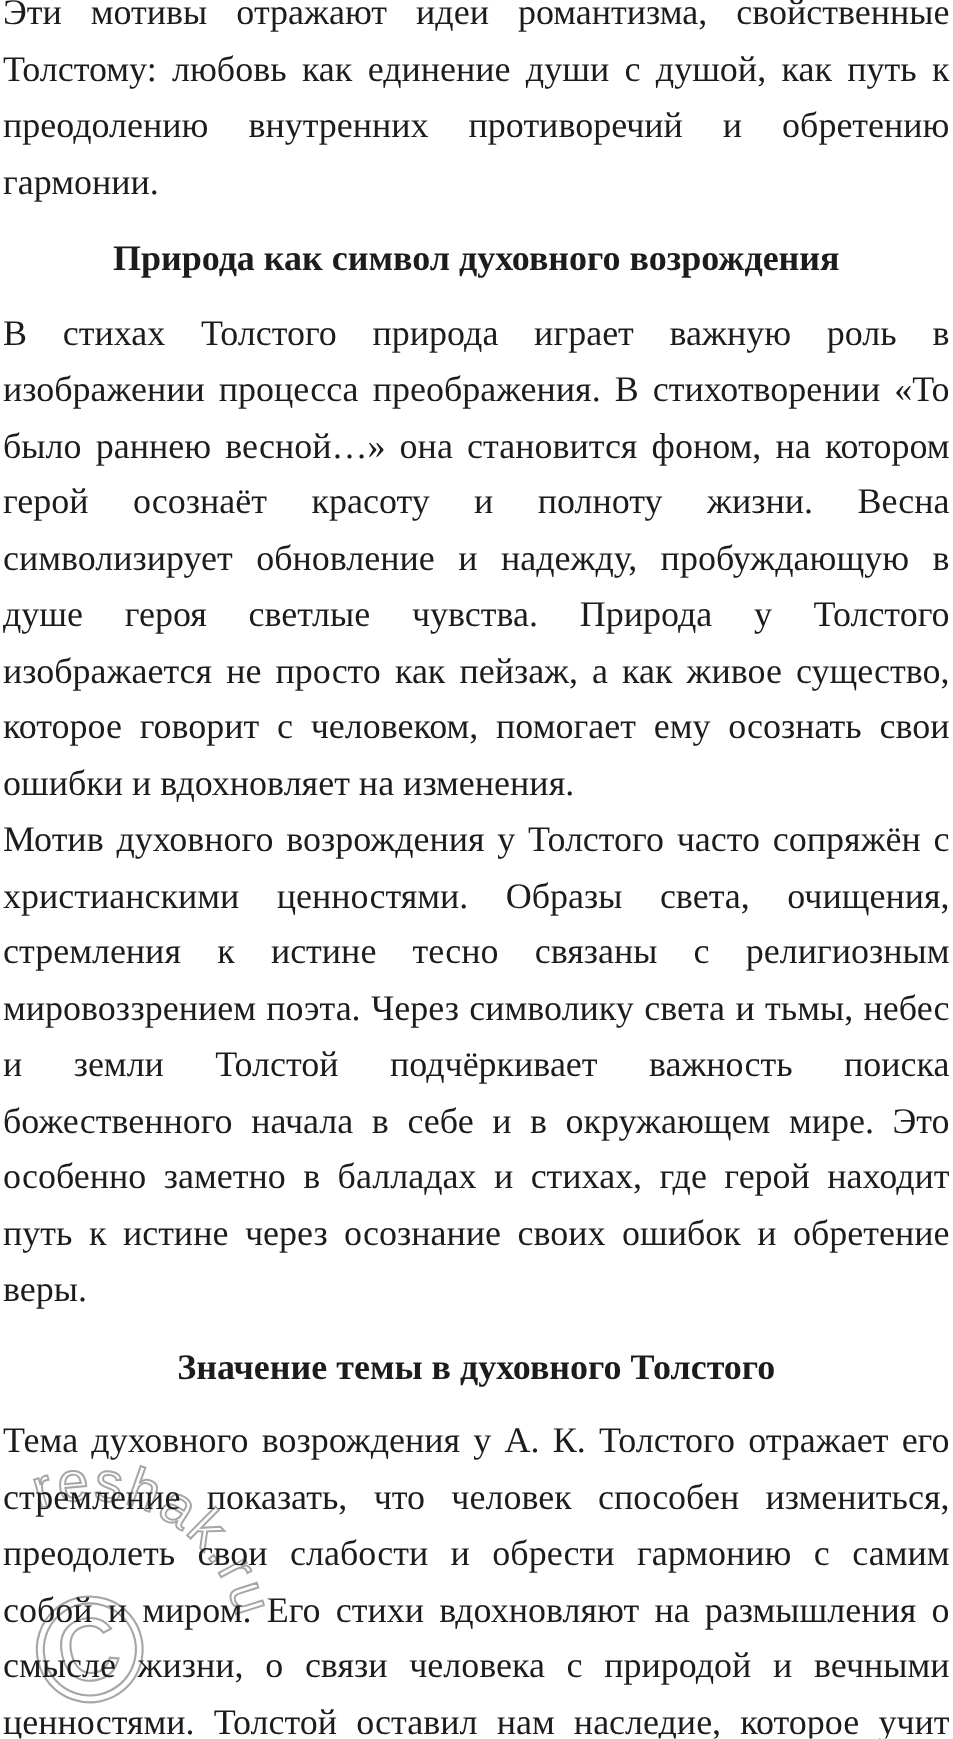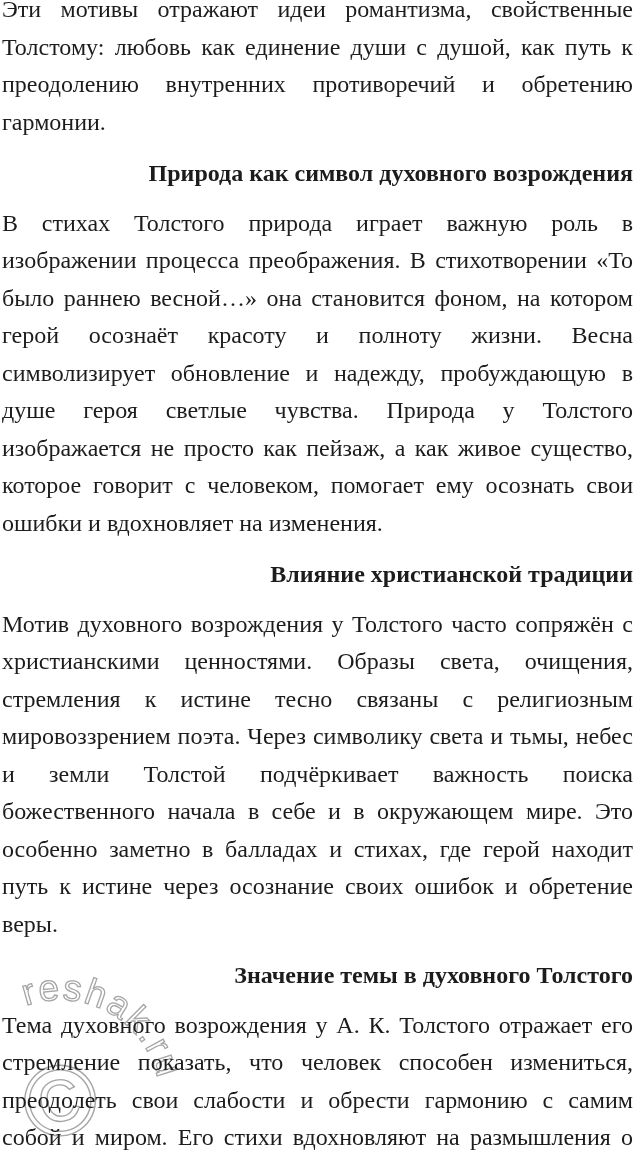--- a/index.html
+++ b/index.html
@@ -30,21 +30,21 @@
     text-align: justify;
   }
   .page p {
     margin: 0;
     padding: 0;
   }
   .page h2 {
     font-size: 24px;
     line-height: 37.5px;
     font-weight: bold;
-    text-align: right;
+    text-align: center;
     margin: 14px 0 12px 0;
     padding: 0;
   }
 </style>
 </head>
 <body>
 
 <svg class="watermark-svg" width="635" height="1159" viewBox="0 0 635 1159" aria-hidden="true">
   <defs>
     <path id="wm-arc" d="M 25.8 1006 A 100 100 0 0 1 159.6 1108.7" fill="none"></path>
@@ -52,17 +52,16 @@
   <text x="60" y="1100" text-anchor="middle" dominant-baseline="central" transform="rotate(-12 60 1100)" font-family="Liberation Sans, DejaVu Sans, sans-serif" font-size="100" fill="#ffffff" stroke="#a6a6a6" stroke-width="1.4">©</text>
   <text font-family="Liberation Sans, DejaVu Sans, sans-serif" font-size="37" fill="#ffffff" stroke="#a6a6a6" stroke-width="1.3" letter-spacing="2">
     <textPath href="#wm-arc">reshak.ru</textPath>
   </text>
 </svg>
 
 <main class="page">
   <p>Эти мотивы отражают идеи романтизма, свойственные Толстому: любовь как единение души с душой, как путь к преодолению внутренних противоречий и обретению гармонии.</p>
   <h2>Природа как символ духовного возрождения</h2>
   <p>В стихах Толстого природа играет важную роль в изображении процесса преображения. В стихотворении «То было раннею весной…» она становится фоном, на котором герой осознаёт красоту и полноту жизни. Весна символизирует обновление и надежду, пробуждающую в душе героя светлые чувства. Природа у Толстого изображается не просто как пейзаж, а как живое существо, которое говорит с человеком, помогает ему осознать свои ошибки и вдохновляет на изменения.</p>
-  <h2>Влияние христианской традиции</h2>
   <p>Мотив духовного возрождения у Толстого часто сопряжён с христианскими ценностями. Образы света, очищения, стремления к истине тесно связаны с религиозным мировоззрением поэта. Через символику света и тьмы, небес и земли Толстой подчёркивает важность поиска божественного начала в себе и в окружающем мире. Это особенно заметно в балладах и стихах, где герой находит путь к истине через осознание своих ошибок и обретение веры.</p>
   <h2>Значение темы в духовного Толстого</h2>
   <p>Тема духовного возрождения у А. К. Толстого отражает его стремление показать, что человек способен измениться, преодолеть свои слабости и обрести гармонию с самим собой и миром. Его стихи вдохновляют на размышления о смысле жизни, о связи человека с природой и вечными ценностями. Толстой оставил нам наследие, которое учит ценить внутренний свет, искать истину и стремиться к совершенству.</p>
 </main>
 
 </body></html>

